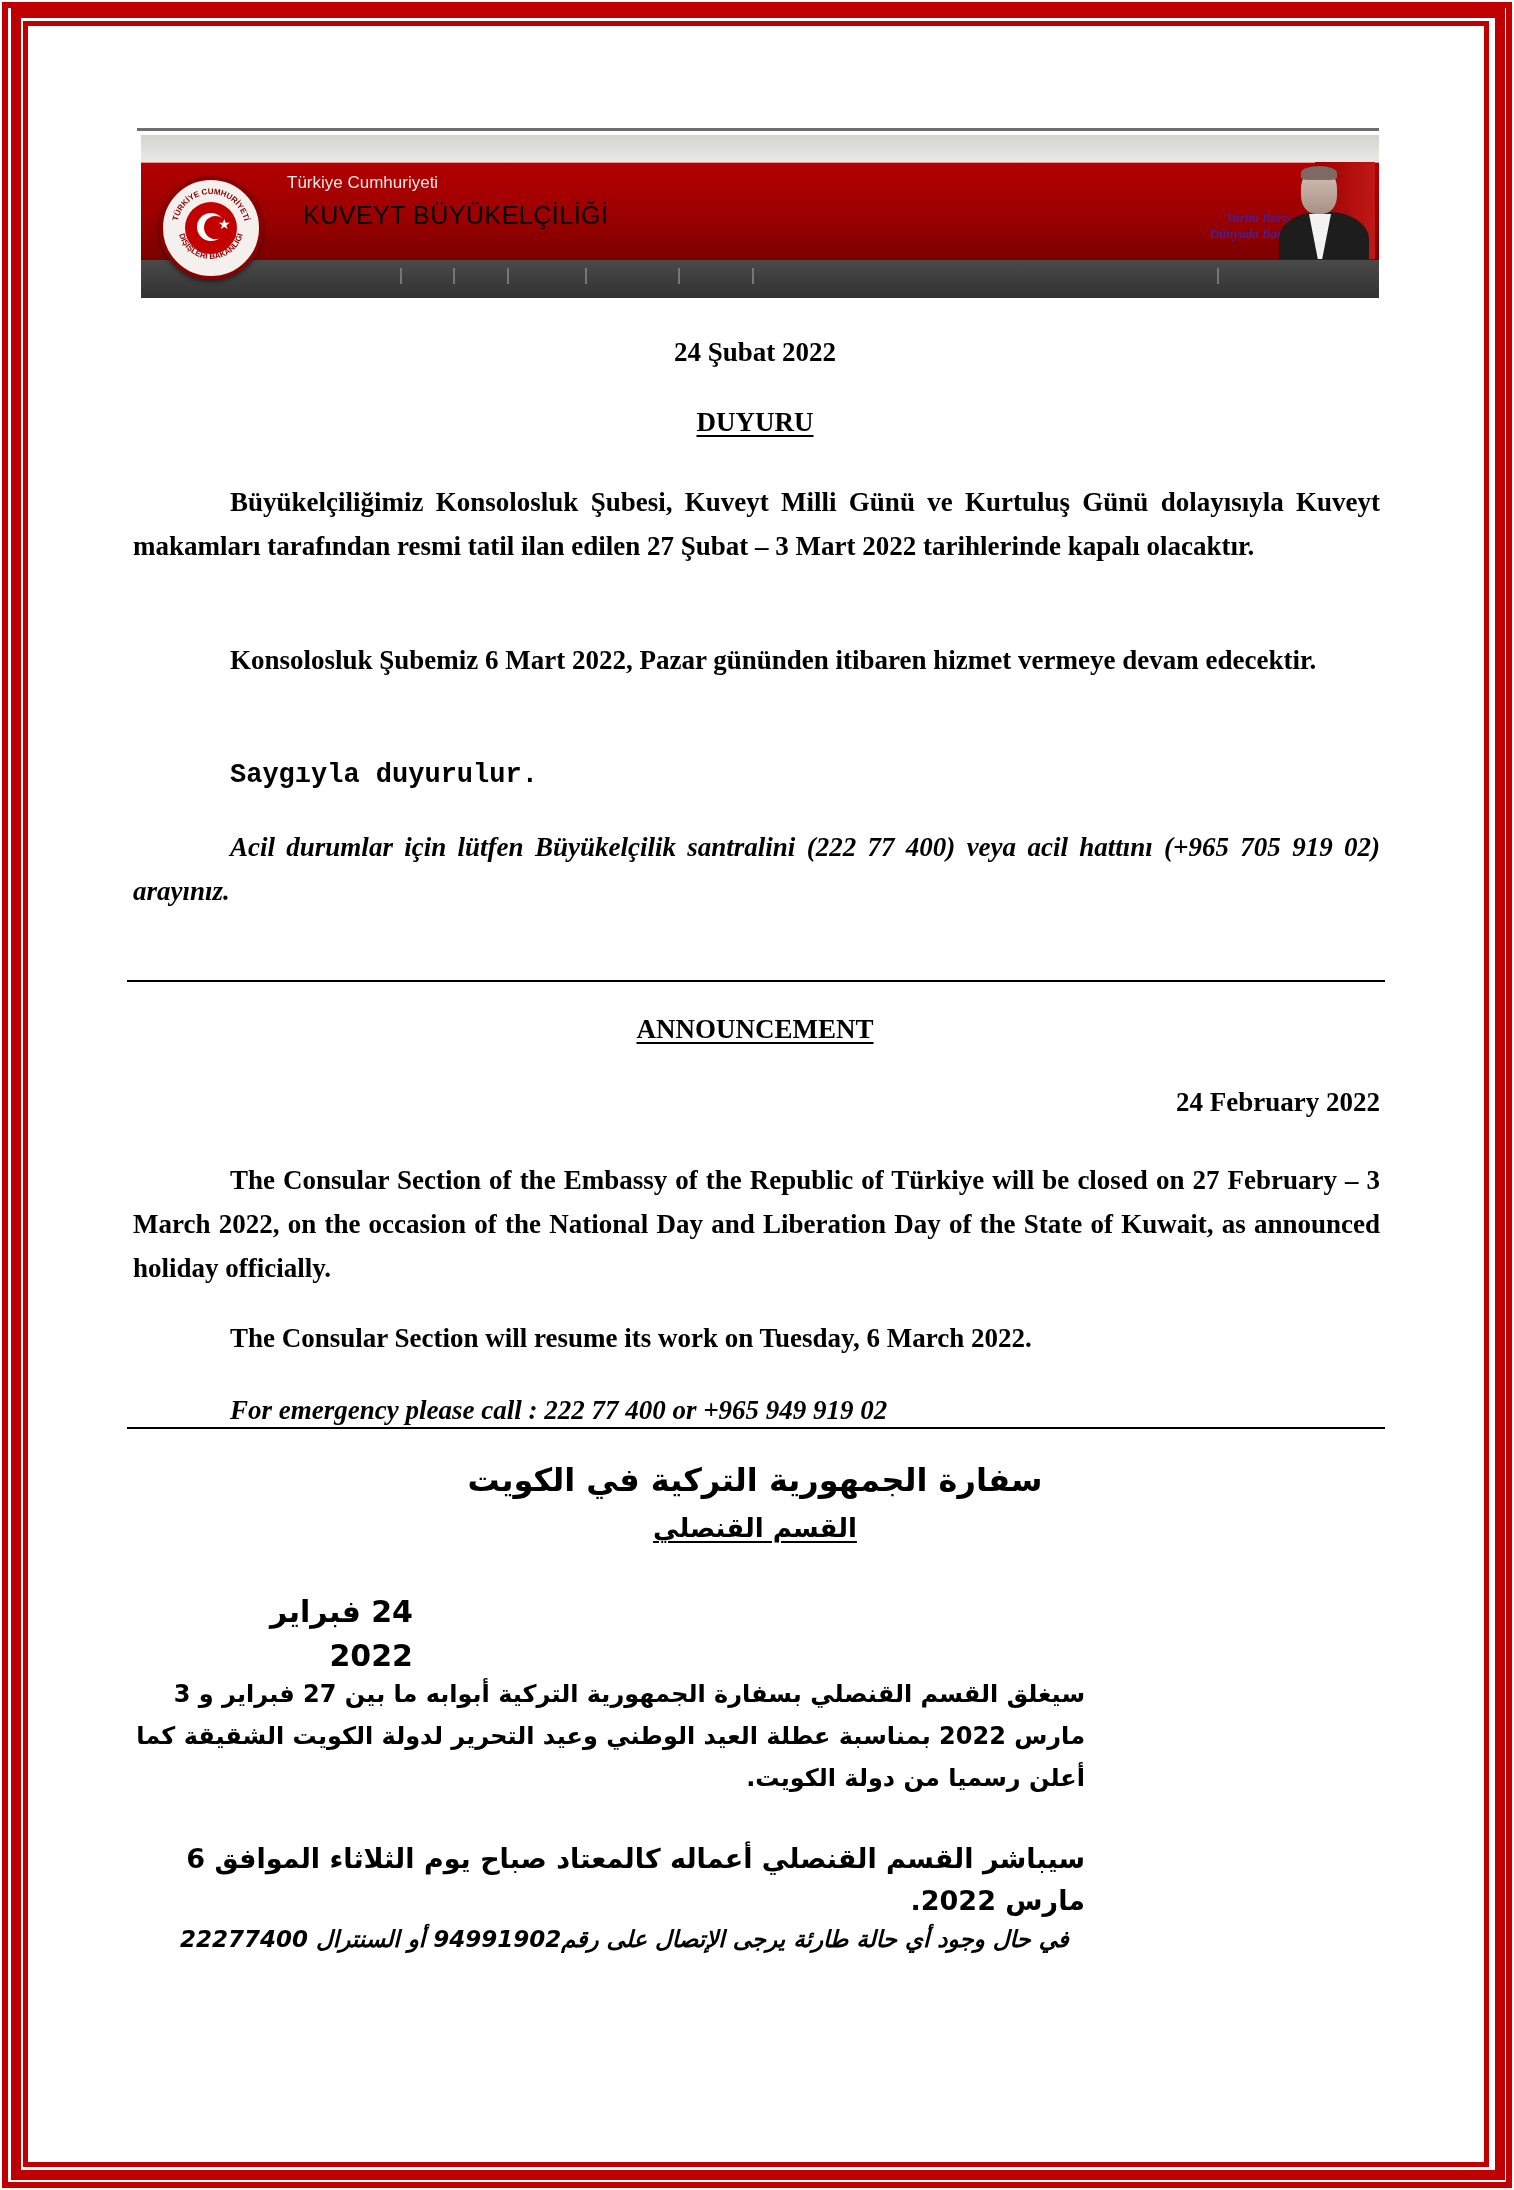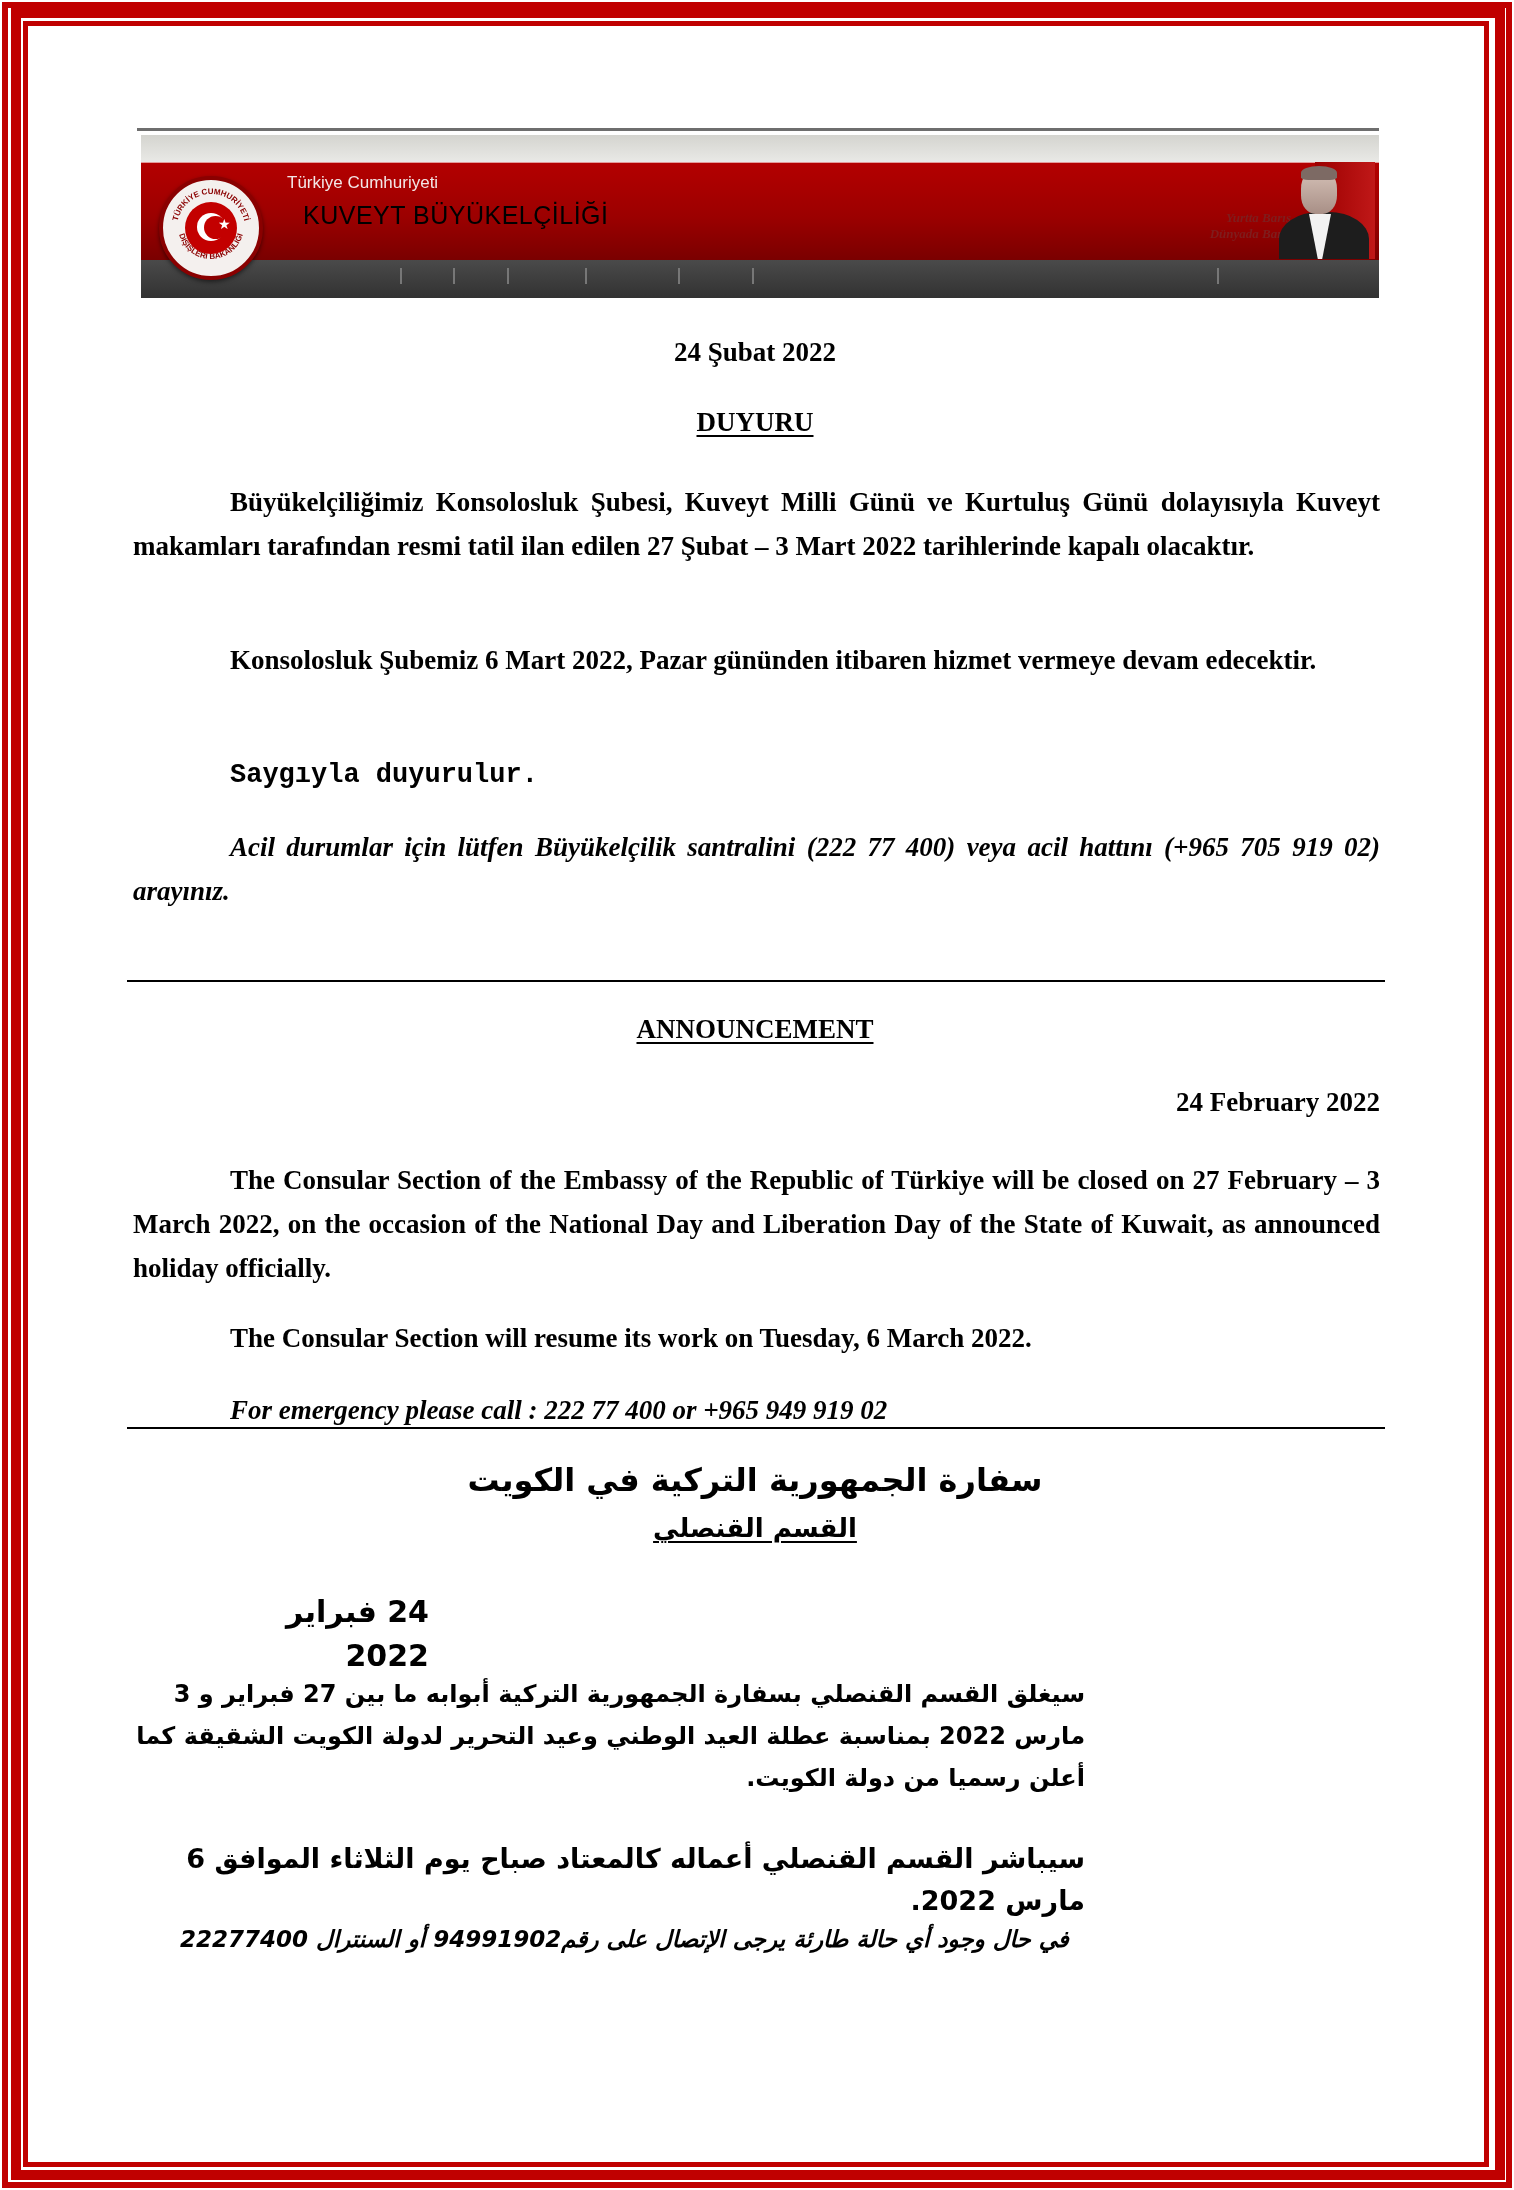--- a/index.html
+++ b/index.html
@@ -19,21 +19,21 @@
     .banner .dark { position: absolute; left: 4px; top: 132px; width: 1238px; height: 38px; background: linear-gradient(#4a4a4a, #323232); }
     .banner .sep { position: absolute; top: 140px; width: 2px; height: 16px; background: #777; }
     .seal { position: absolute; left: 22px; top: 48px; width: 104px; height: 104px; border-radius: 50%; background: #f4f0ee; border: 4px solid #8a0000; box-sizing: border-box; box-shadow: 0 2px 4px rgba(0,0,0,0.5); }
     .seal .inner { position: absolute; left: 22px; top: 22px; width: 52px; height: 52px; border-radius: 50%; background: #c30000; }
     .seal .crescent { position: absolute; left: 12px; top: 11px; width: 28px; height: 28px; border-radius: 50%; background: #fff; }
     .seal .crescent-cut { position: absolute; left: 19px; top: 14px; width: 23px; height: 23px; border-radius: 50%; background: #c30000; }
     .seal .star { position: absolute; left: 33px; top: 14px; color: #fff; font-size: 14px; font-family: "DejaVu Sans", sans-serif; }
     .seal .ring-text { position: absolute; left: 0; top: 0; width: 96px; height: 96px; }
     .banner .sub { position: absolute; left: 150px; top: 45px; color: #f3e6e6; font-family: "Liberation Sans", sans-serif; font-size: 17px; }
     .banner .title { position: absolute; left: 166px; top: 73px; color: #000000; font-family: "Liberation Sans", sans-serif; font-size: 25px; letter-spacing: 0.5px; }
-    .banner .motto { position: absolute; right: 88px; top: 82px; color: #7f1d1d; font-family: "Liberation Serif", serif; font-style: italic; font-weight: bold; font-size: 13px; text-align: right; line-height: 16px; }
+    .banner .motto { position: absolute; right: 88px; top: 82px; color: #4c1d95; font-family: "Liberation Serif", serif; font-style: italic; font-weight: bold; font-size: 13px; text-align: right; line-height: 16px; }
     .portrait { position: absolute; right: 4px; top: 34px; width: 100px; height: 97px; overflow: hidden; }
     .portrait .flag { position: absolute; left: 40px; top: 0; width: 60px; height: 97px; background: linear-gradient(90deg, #9c0000, #c01818); }
     .portrait .head { position: absolute; left: 26px; top: 6px; width: 36px; height: 46px; border-radius: 45% 45% 40% 40%; background: linear-gradient(#d7c3b9, #a88f86); }
     .portrait .hair { position: absolute; left: 26px; top: 4px; width: 36px; height: 14px; border-radius: 50% 50% 20% 20%; background: #7d6a64; }
     .portrait .body { position: absolute; left: 4px; top: 50px; width: 90px; height: 60px; border-radius: 45% 45% 0 0; background: #1d1d1d; }
     .portrait .shirt { position: absolute; left: 34px; top: 52px; width: 22px; height: 45px; background: #f2f2f2; clip-path: polygon(0 0, 100% 0, 60% 100%, 40% 100%); }
 
     
     .t { position: absolute; font-weight: bold; font-size: 27px; line-height: 44px; }
     .right { text-align: right; }
@@ -113,16 +113,16 @@
 <div class="t center u" style="left:130px; top:1007px; width:1250px;">ANNOUNCEMENT</div>
 <div class="t right" style="left:130px; top:1080px; width:1250px;">24 February 2022</div>
 <div class="t just ind" style="left:133px; top:1150px; width:1247px;">The Consular Section of the Embassy of the Republic of Türkiye will be closed on 27 February – 3 March 2022, on the occasion of the National Day and Liberation Day of the State of Kuwait, as announced holiday officially.</div>
 <div class="t ind" style="left:133px; top:1308px; width:1247px;">The Consular Section will resume its work on Tuesday, 6 March 2022.</div>
 <div class="t ind it" style="left:133px; top:1380px; width:1247px;">For emergency please call : 222 77 400 or +965 949 919 02</div>
 
 <div class="hr" style="left:127px; top:1427px; width:1258px;"></div>
 
 <div class="ar center" style="left:130px; top:1458px; width:1250px; font-size:32px; line-height:44px;">سفارة الجمهورية التركية في الكويت</div>
 <div class="ar center u" style="left:130px; top:1508px; width:1250px; font-size:26px; line-height:40px;">القسم القنصلي</div>
-<div class="ar" style="left:204px; top:1590px; width:225px; font-size:30px; line-height:44px; ">24 فبراير 2022</div>
+<div class="ar" style="left:188px; top:1590px; width:225px; font-size:30px; line-height:44px; ">24 فبراير 2022</div>
 <div class="ar" style="left:130px; top:1673px; width:955px; font-size:24px; line-height:42px; text-align:right;">سيغلق القسم القنصلي بسفارة الجمهورية التركية أبوابه ما بين 27 فبراير و 3 مارس 2022  بمناسبة عطلة العيد الوطني وعيد التحرير لدولة الكويت الشقيقة كما أعلن رسميا من دولة الكويت.</div>
 <div class="ar" style="left:130px; top:1838px; width:955px; font-size:27px; line-height:42px; text-align:right;">سيباشر القسم القنصلي أعماله كالمعتاد صباح يوم الثلاثاء الموافق 6 مارس 2022.</div>
 <div class="ar it" style="left:180px; top:1917px; width:930px; font-size:23px; line-height:44px; text-align:left;">في حال وجود أي حالة طارئة يرجى الإتصال على رقم94991902  أو  السنترال 22277400</div>
 
 </body></html>

